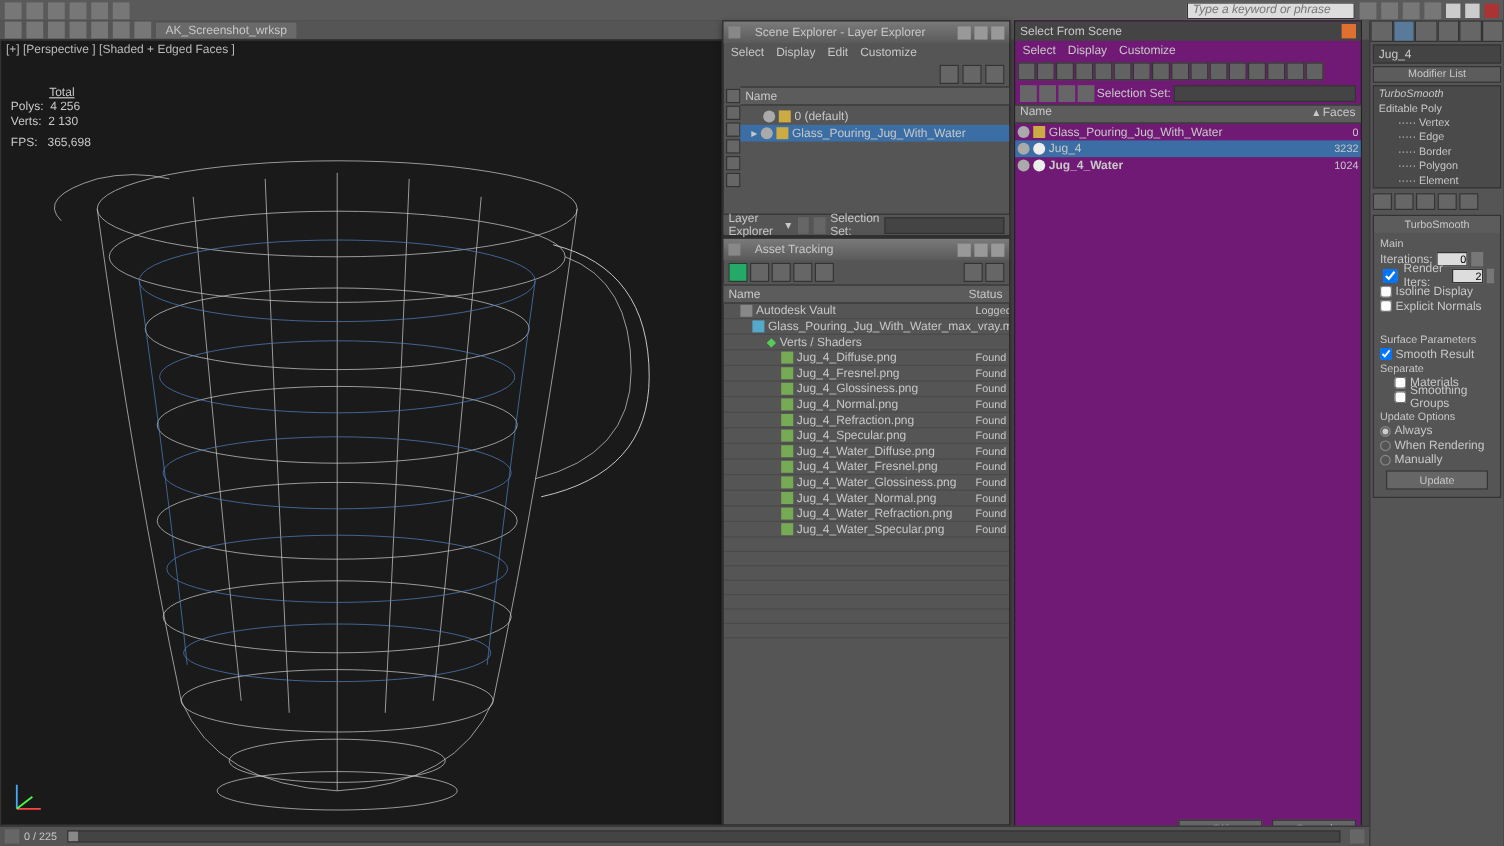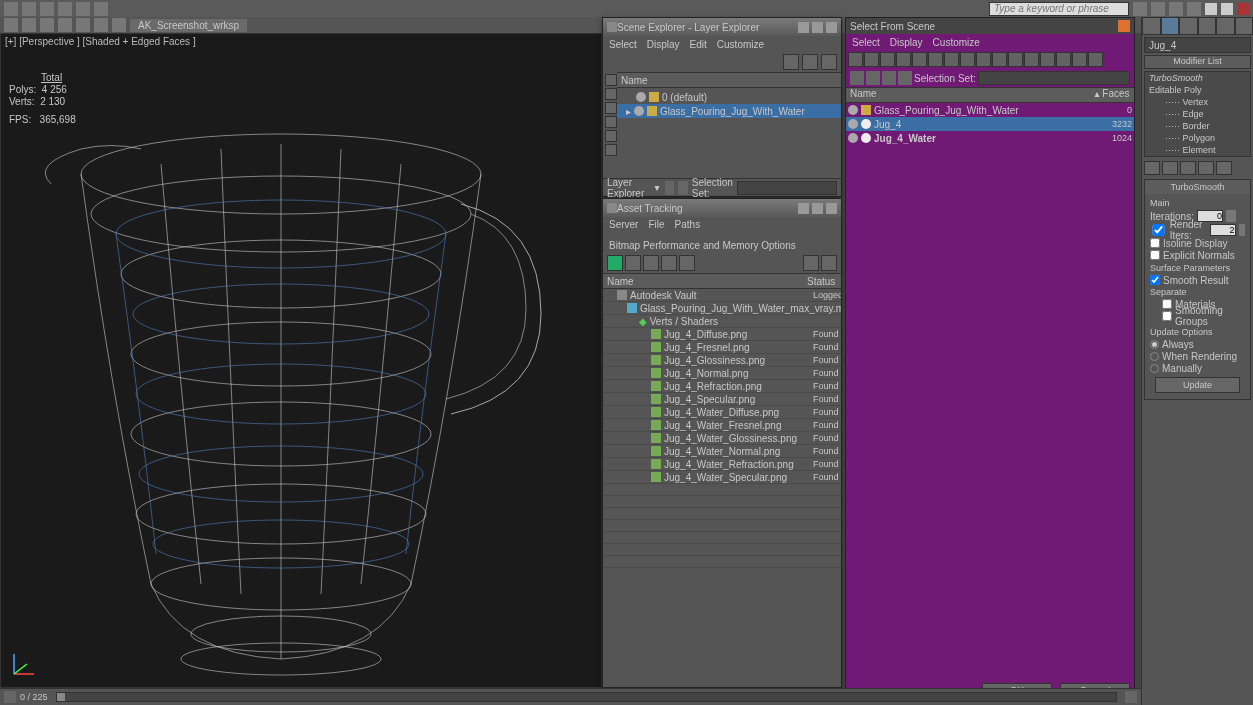--- a/index.html
+++ b/index.html
@@ -17,21 +17,21 @@
 .main{display:flex;height:calc(100% - 50px);position:relative}
 .viewport{width:602px;height:100%;background:#1a1a1a;position:relative;border:1px solid #333}
 .vp-label{position:absolute;top:2px;left:4px;color:#bbb;font-size:10px}
 .vp-stats{position:absolute;top:38px;left:8px;color:#ffb020;font-size:10px;line-height:12px}
 .vp-stats .hdr{text-decoration:underline}
 .vp-fps{position:absolute;top:80px;left:8px;color:#ffb020;font-size:10px}
 .jug{position:absolute;top:60px;left:20px;width:550px;height:600px}
 .axis{position:absolute;bottom:8px;left:8px;width:30px;height:30px}
 .floater{position:absolute;background:#555;border:1px solid #222;box-shadow:0 2px 6px rgba(0,0,0,.4)}
 .flt-title{height:18px;background:linear-gradient(#7a7a7a,#5a5a5a);display:flex;align-items:center;justify-content:space-between;padding:0 4px}
-.flt-title-l{display:flex;align-items:flex-start;gap:0}
+.flt-title-l{display:flex;align-items:flex-start;gap:12px}
 .flt-wc{display:flex;gap:3px}
 .flt-wc span{width:11px;height:11px;background:#999;display:inline-block}
 .flt-menu{height:16px;display:flex;gap:10px;padding:0 6px;align-items:center}
 .flt-menu span{font-size:10px}
 .flt-tb{height:20px;display:flex;align-items:center;padding:0 4px;gap:3px;justify-content:flex-end}
 .flt-tb .tbi{width:16px;height:16px;background:#666;border:1px solid #333}
 .col-hdr{height:16px;background:#5c5c5c;border-top:1px solid #333;border-bottom:1px solid #333;display:flex;align-items:center;padding:0 4px}
 .tree{padding:2px 0}
 .tree-row{display:flex;align-items:center;height:14px;padding:0 2px;gap:3px}
 .tree-row.sel{background:#3a6ea5}
@@ -247,26 +247,20 @@
     <div class="flt-title-l">
         <span class="ico-sq"></span>
         <span>Asset Tracking</span>
       </div>
     <div class="flt-wc">
         <span></span>
         <span></span>
         <span></span>
       </div>
   </div>
-  <div class="flt-menu" style="flex-wrap:wrap;height:auto;padding:2px 6px">
-    <span>Server</span>
-    <span>File</span>
-    <span>Paths</span>
-    <span>Bitmap Performance and Memory Options</span>
-  </div>
   <div class="flt-tb" style="justify-content:space-between">
     <div style="display:flex;gap:2px">
       <div class="tbi" style="background:#2a6"></div>
       <div class="tbi"></div>
       <div class="tbi"></div>
       <div class="tbi"></div>
       <div class="tbi"></div>
     </div>
     <div style="display:flex;gap:2px">
       <div class="tbi"></div>
@@ -509,21 +503,21 @@
           <div class="spin-btns"></div>
         </div>
       <div class="roll-lbl">
           <input type="checkbox" style="">
           <span>Isoline Display</span>
         </div>
       <div class="roll-lbl">
           <input type="checkbox" style="">
           <span>Explicit Normals</span>
         </div>
-      <div class="roll-lbl" style="margin-top:1px">Surface Parameters</div>
+      <div class="roll-lbl" style="margin-top:16px">Surface Parameters</div>
       <div class="roll-lbl">
           <input type="checkbox" checked="" style="">
           <span>Smooth Result</span>
         </div>
       <div class="roll-lbl">Separate</div>
       <div class="roll-lbl" style="padding-left:12px">
           <input type="checkbox" style="">
           <span>Materials</span>
         </div>
       <div class="roll-lbl" style="padding-left:12px">

